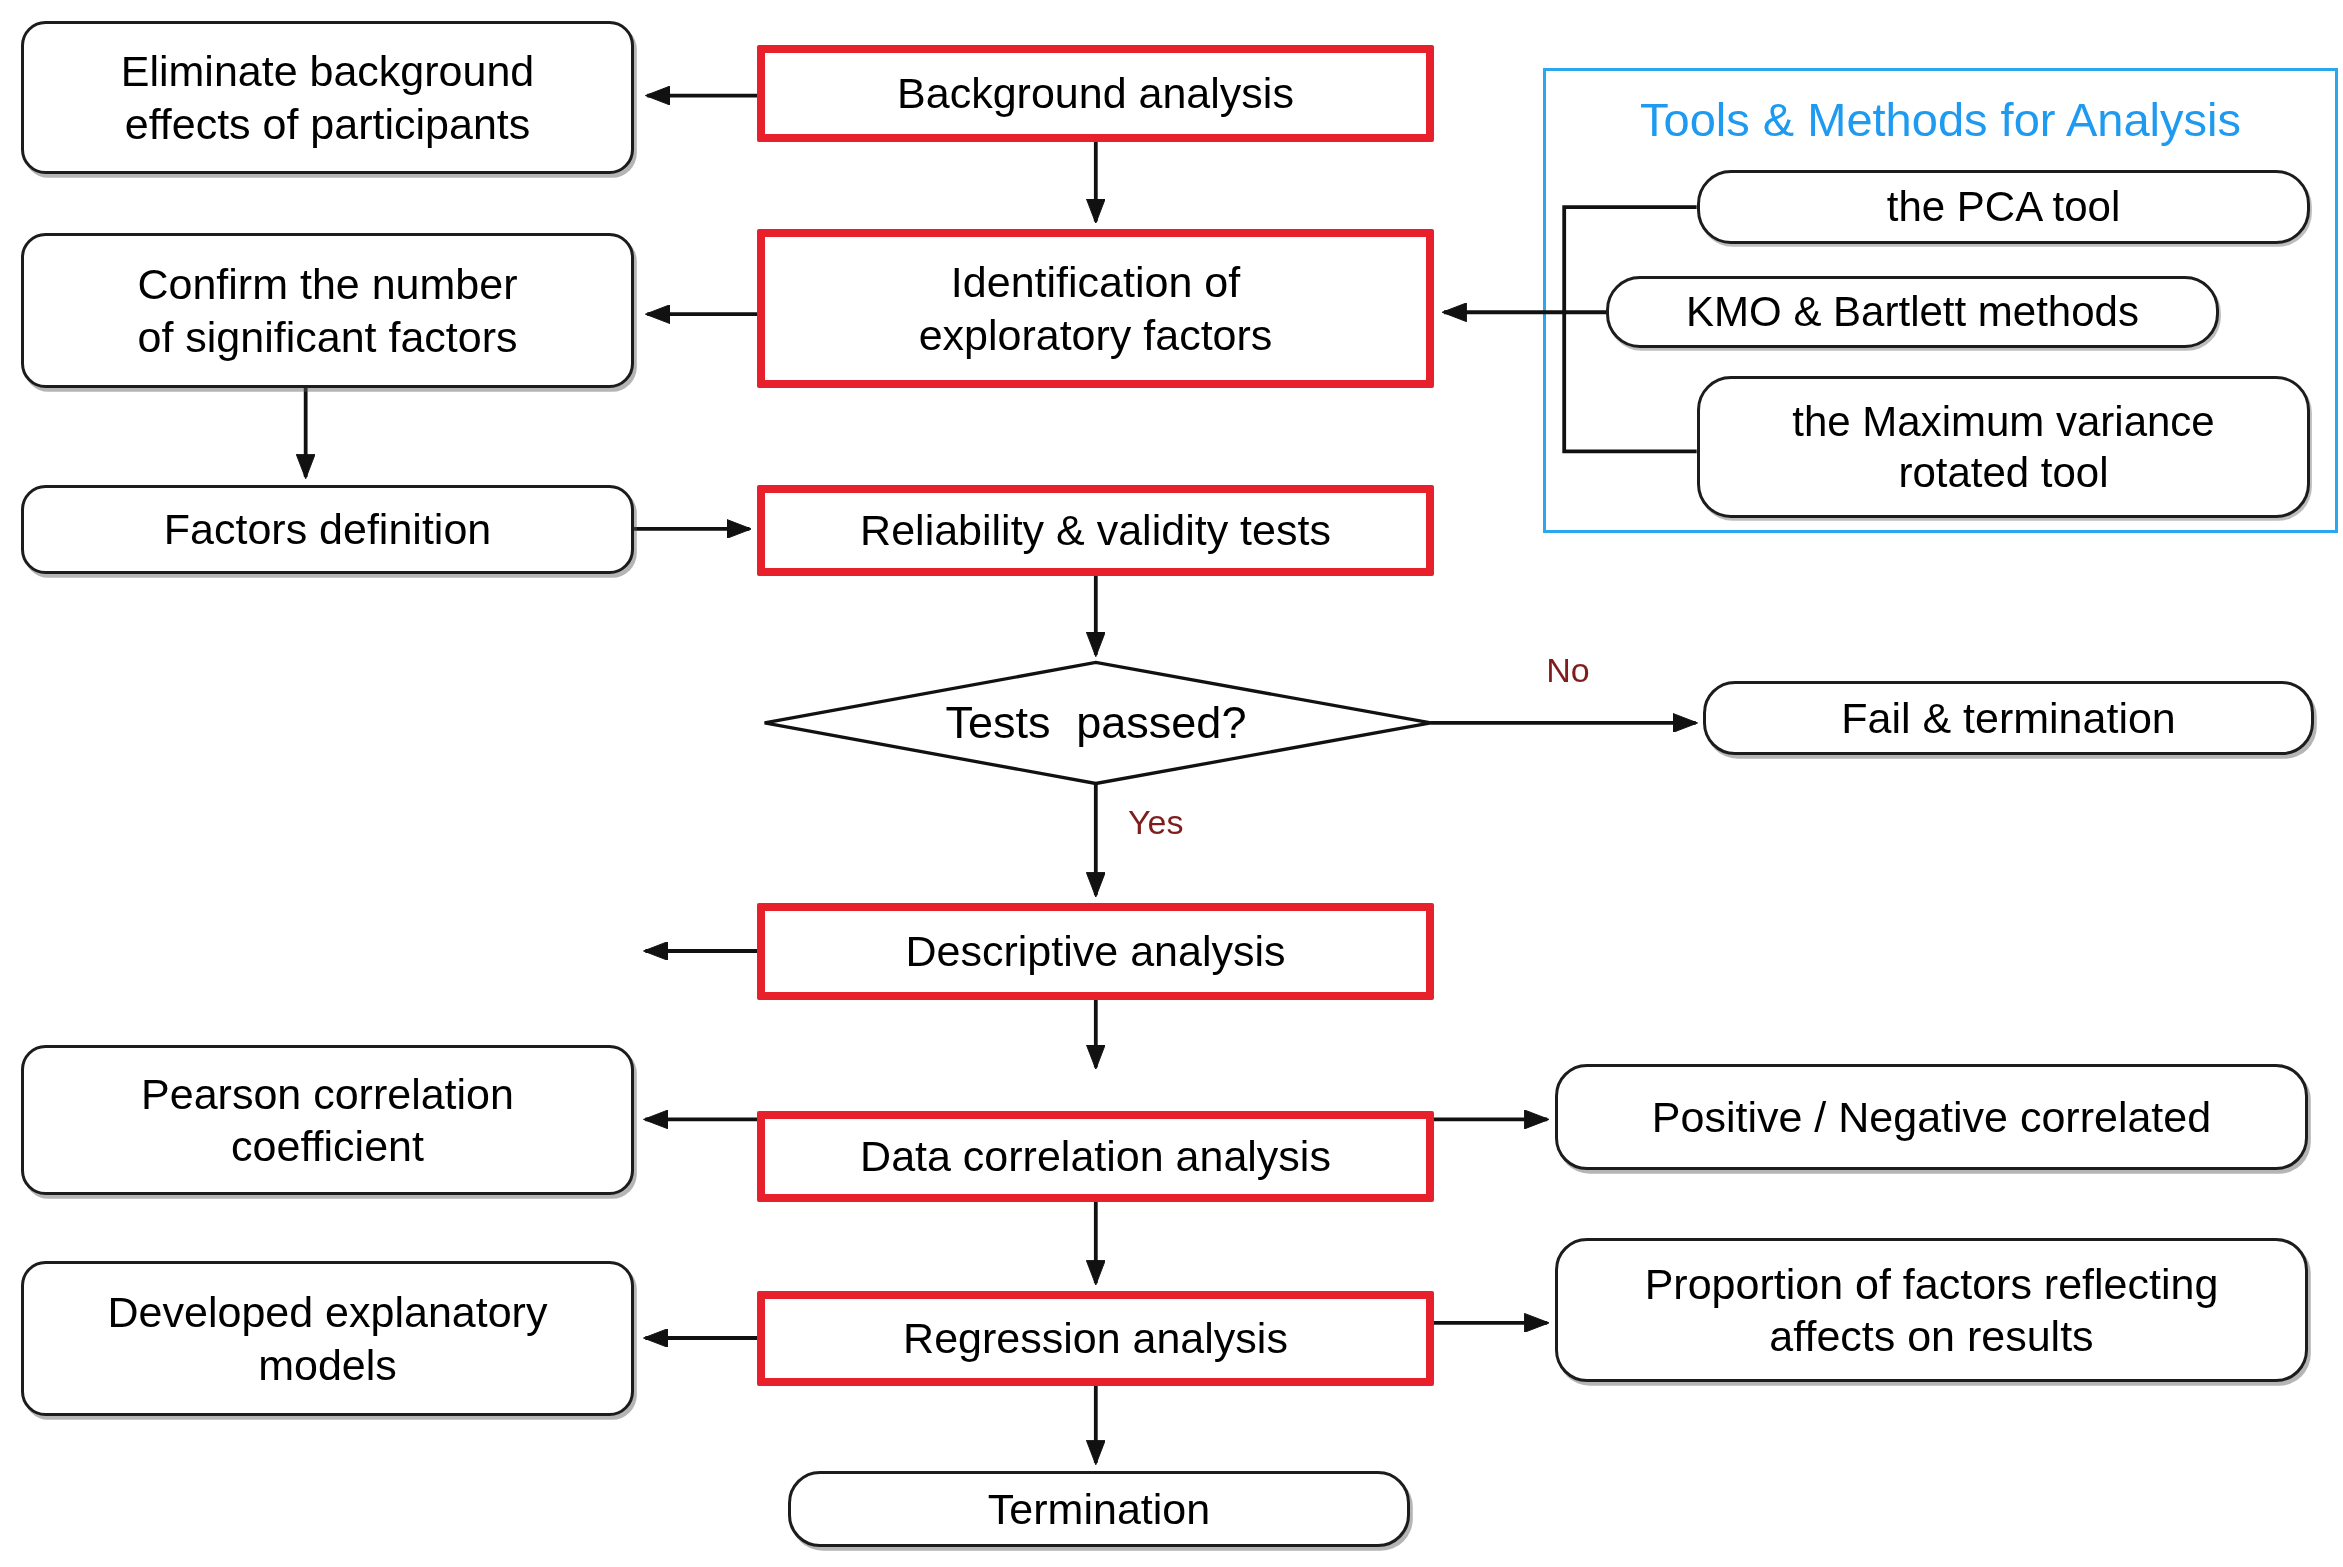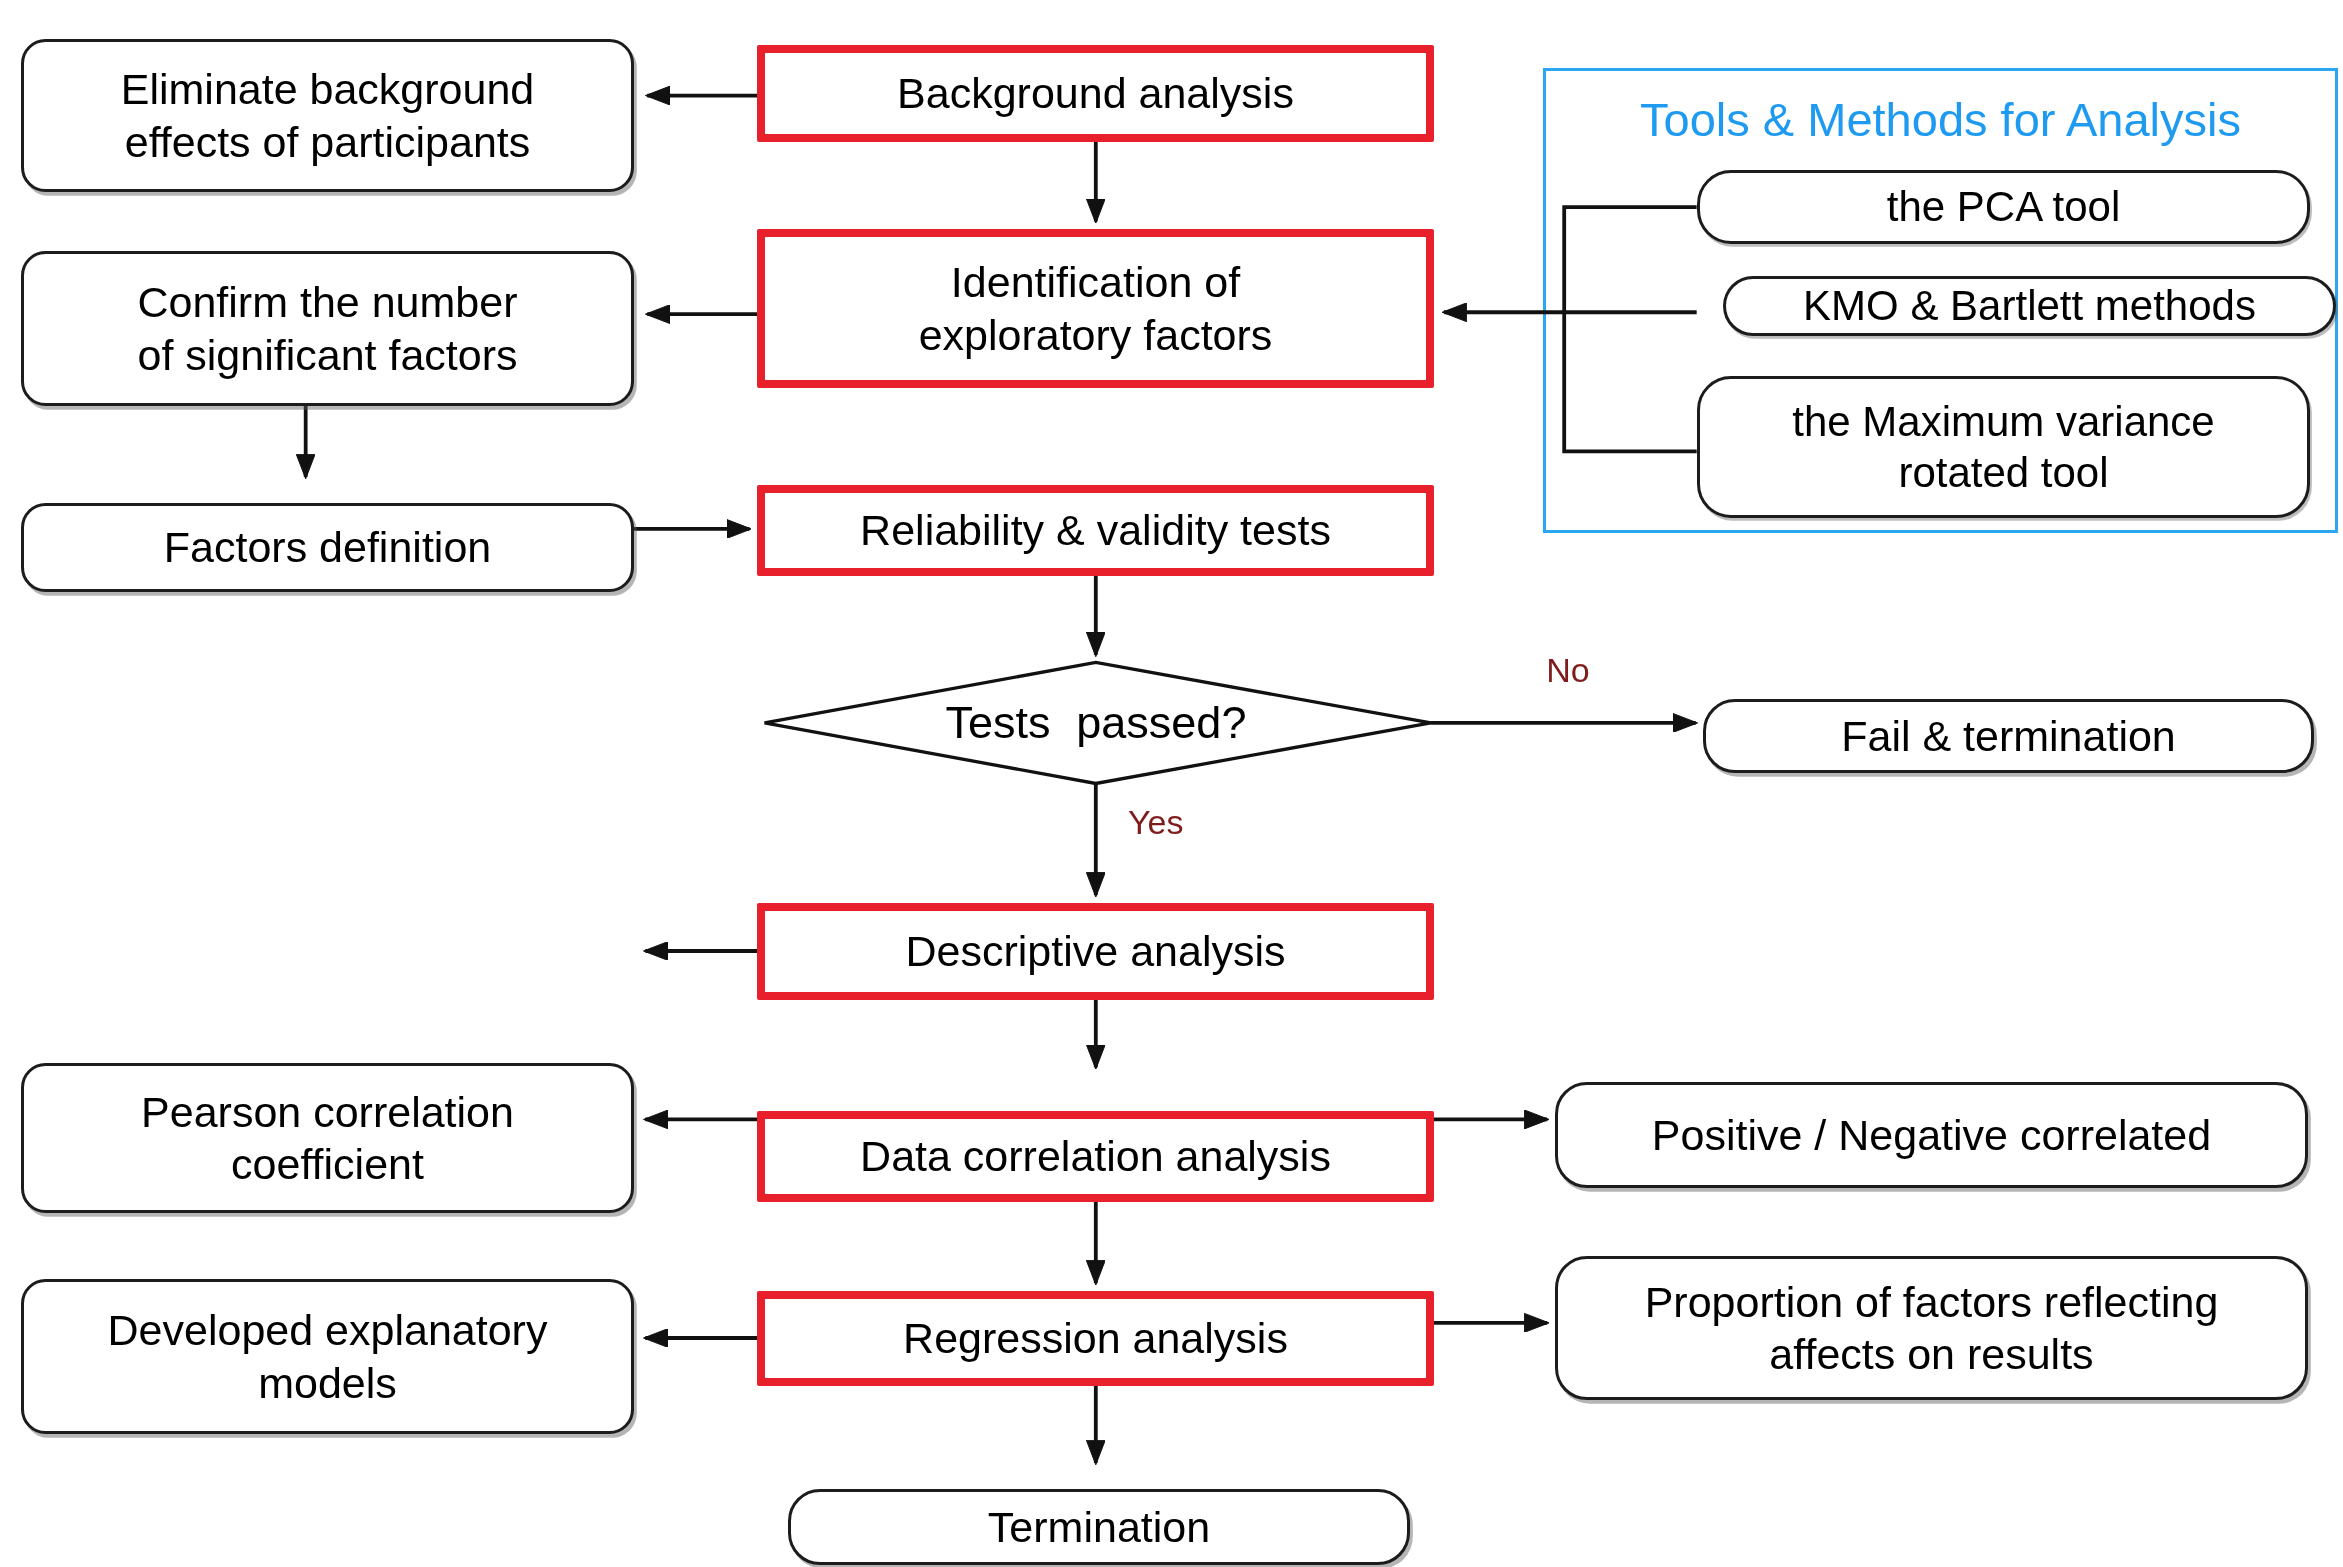--- a/index.html
+++ b/index.html
@@ -17,21 +17,20 @@
     position:absolute;z-index:2;
     display:flex;align-items:center;justify-content:center;
     text-align:center;white-space:pre-line;
     font-size:43px;line-height:1.22;color:#000;
     background:#ffffff;box-sizing:border-box;
   }
   .rounded{
     border:3.8px solid var(--outline-black,#1c1c1c);
     border-radius:24.6px;
     box-shadow:2.8px 3.8px 0 rgba(90,90,90,0.45);
-    margin-top:18px;
   }
   .rounded-lg{border-radius:32px;}
   .process{
     border:8.5px solid var(--process-border-red,#e8202c);
     border-radius:1.9px;
   }
   .tools-panel{
     position:absolute;z-index:0;
     background:#ffffff;box-sizing:border-box;
     border:3.8px solid var(--tools-panel-blue,#2aa7f0);
@@ -114,21 +113,21 @@
   <div class="node rounded" style="left:21px;top:1261px;width:613px;height:155px;">Developed explanatory
 models</div>
 
   <div class="node rounded rounded-lg" style="left:1703px;top:681px;width:611px;height:74px;">Fail &amp; termination</div>
   <div class="node rounded rounded-lg" style="left:1555px;top:1064px;width:753px;height:106px;">Positive / Negative correlated</div>
   <div class="node rounded rounded-lg" style="left:788px;top:1471px;width:622px;height:76px;">Termination</div>
   <div class="node rounded rounded-lg" style="left:1555px;top:1238px;width:753px;height:144px;">Proportion of factors reflecting
 affects on results</div>
 
   <div class="node tools-item" style="left:1697px;top:170px;width:613px;height:74px;">the PCA tool</div>
-  <div class="node tools-item" style="left:1723px;top:276px;width:613px;height:60px;text-align:center;">KMO &amp; Bartlett methods</div>
+  <div class="node tools-item" style="left:1606px;top:276px;width:613px;height:72px;text-align:center;">KMO &amp; Bartlett methods</div>
   <div class="node tools-item" style="left:1697px;top:376px;width:613px;height:142px;">the Maximum variance
 rotated tool</div>
 
   <div class="node decision-text" style="left:812px;top:689px;width:568px;height:68px;">Tests passed?</div>
   <div class="flow-label" style="left:1516px;top:651px;width:104px;text-align:center;">No</div>
   <div class="flow-label" style="left:1128px;top:803px;">Yes</div>
 
 </div>
 
 

